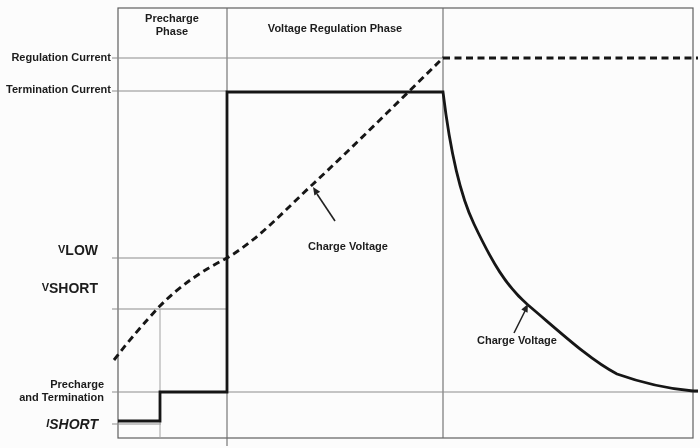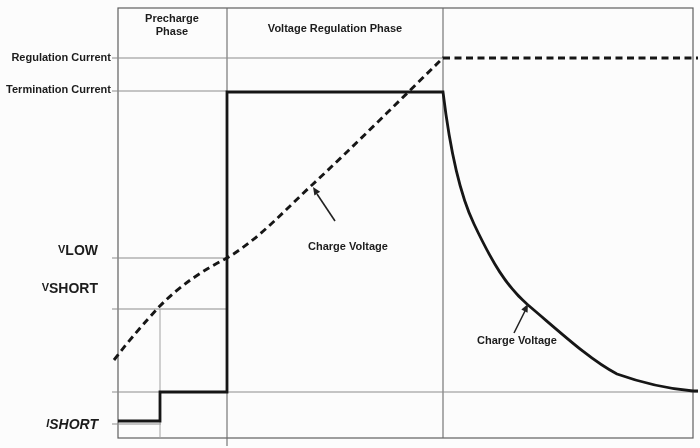--- a/index.html
+++ b/index.html
@@ -56,19 +56,23 @@
   <div class="phase" style="left:132px;top:12px;width:80px;">Precharge Phase</div>
   <div class="phase" style="left:227px;top:22px;width:216px;">Voltage Regulation Phase</div>
 
   <div class="lbl" style="right:589px;top:51px;">Regulation Current</div>
   <div class="lbl" style="right:589px;top:83px;">Termination Current</div>
 
   <div class="lbl" style="right:602px;top:243px;"><span>V</span><sub class="u">LOW</sub></div>
 
   <div class="lbl" style="right:602px;top:281px;"><span>V</span><sub class="u">SHORT</sub></div>
 
+  <div class="lbl right wrap2" style="right:596px;top:378px;">
+    <div>Precharge</div>
+    <div>and Termination</div>
+  </div>
 
   <div class="lbl" style="right:602px;top:417px;font-style:italic;"><span>I</span><sub class="u">SHORT</sub></div>
 
   <div class="lbl" style="left:308px;top:240px;text-align:center;">Charge Voltage</div>
   <div class="lbl" style="left:477px;top:334px;">Charge Voltage</div>
 
 </div>
 
 </body></html>

